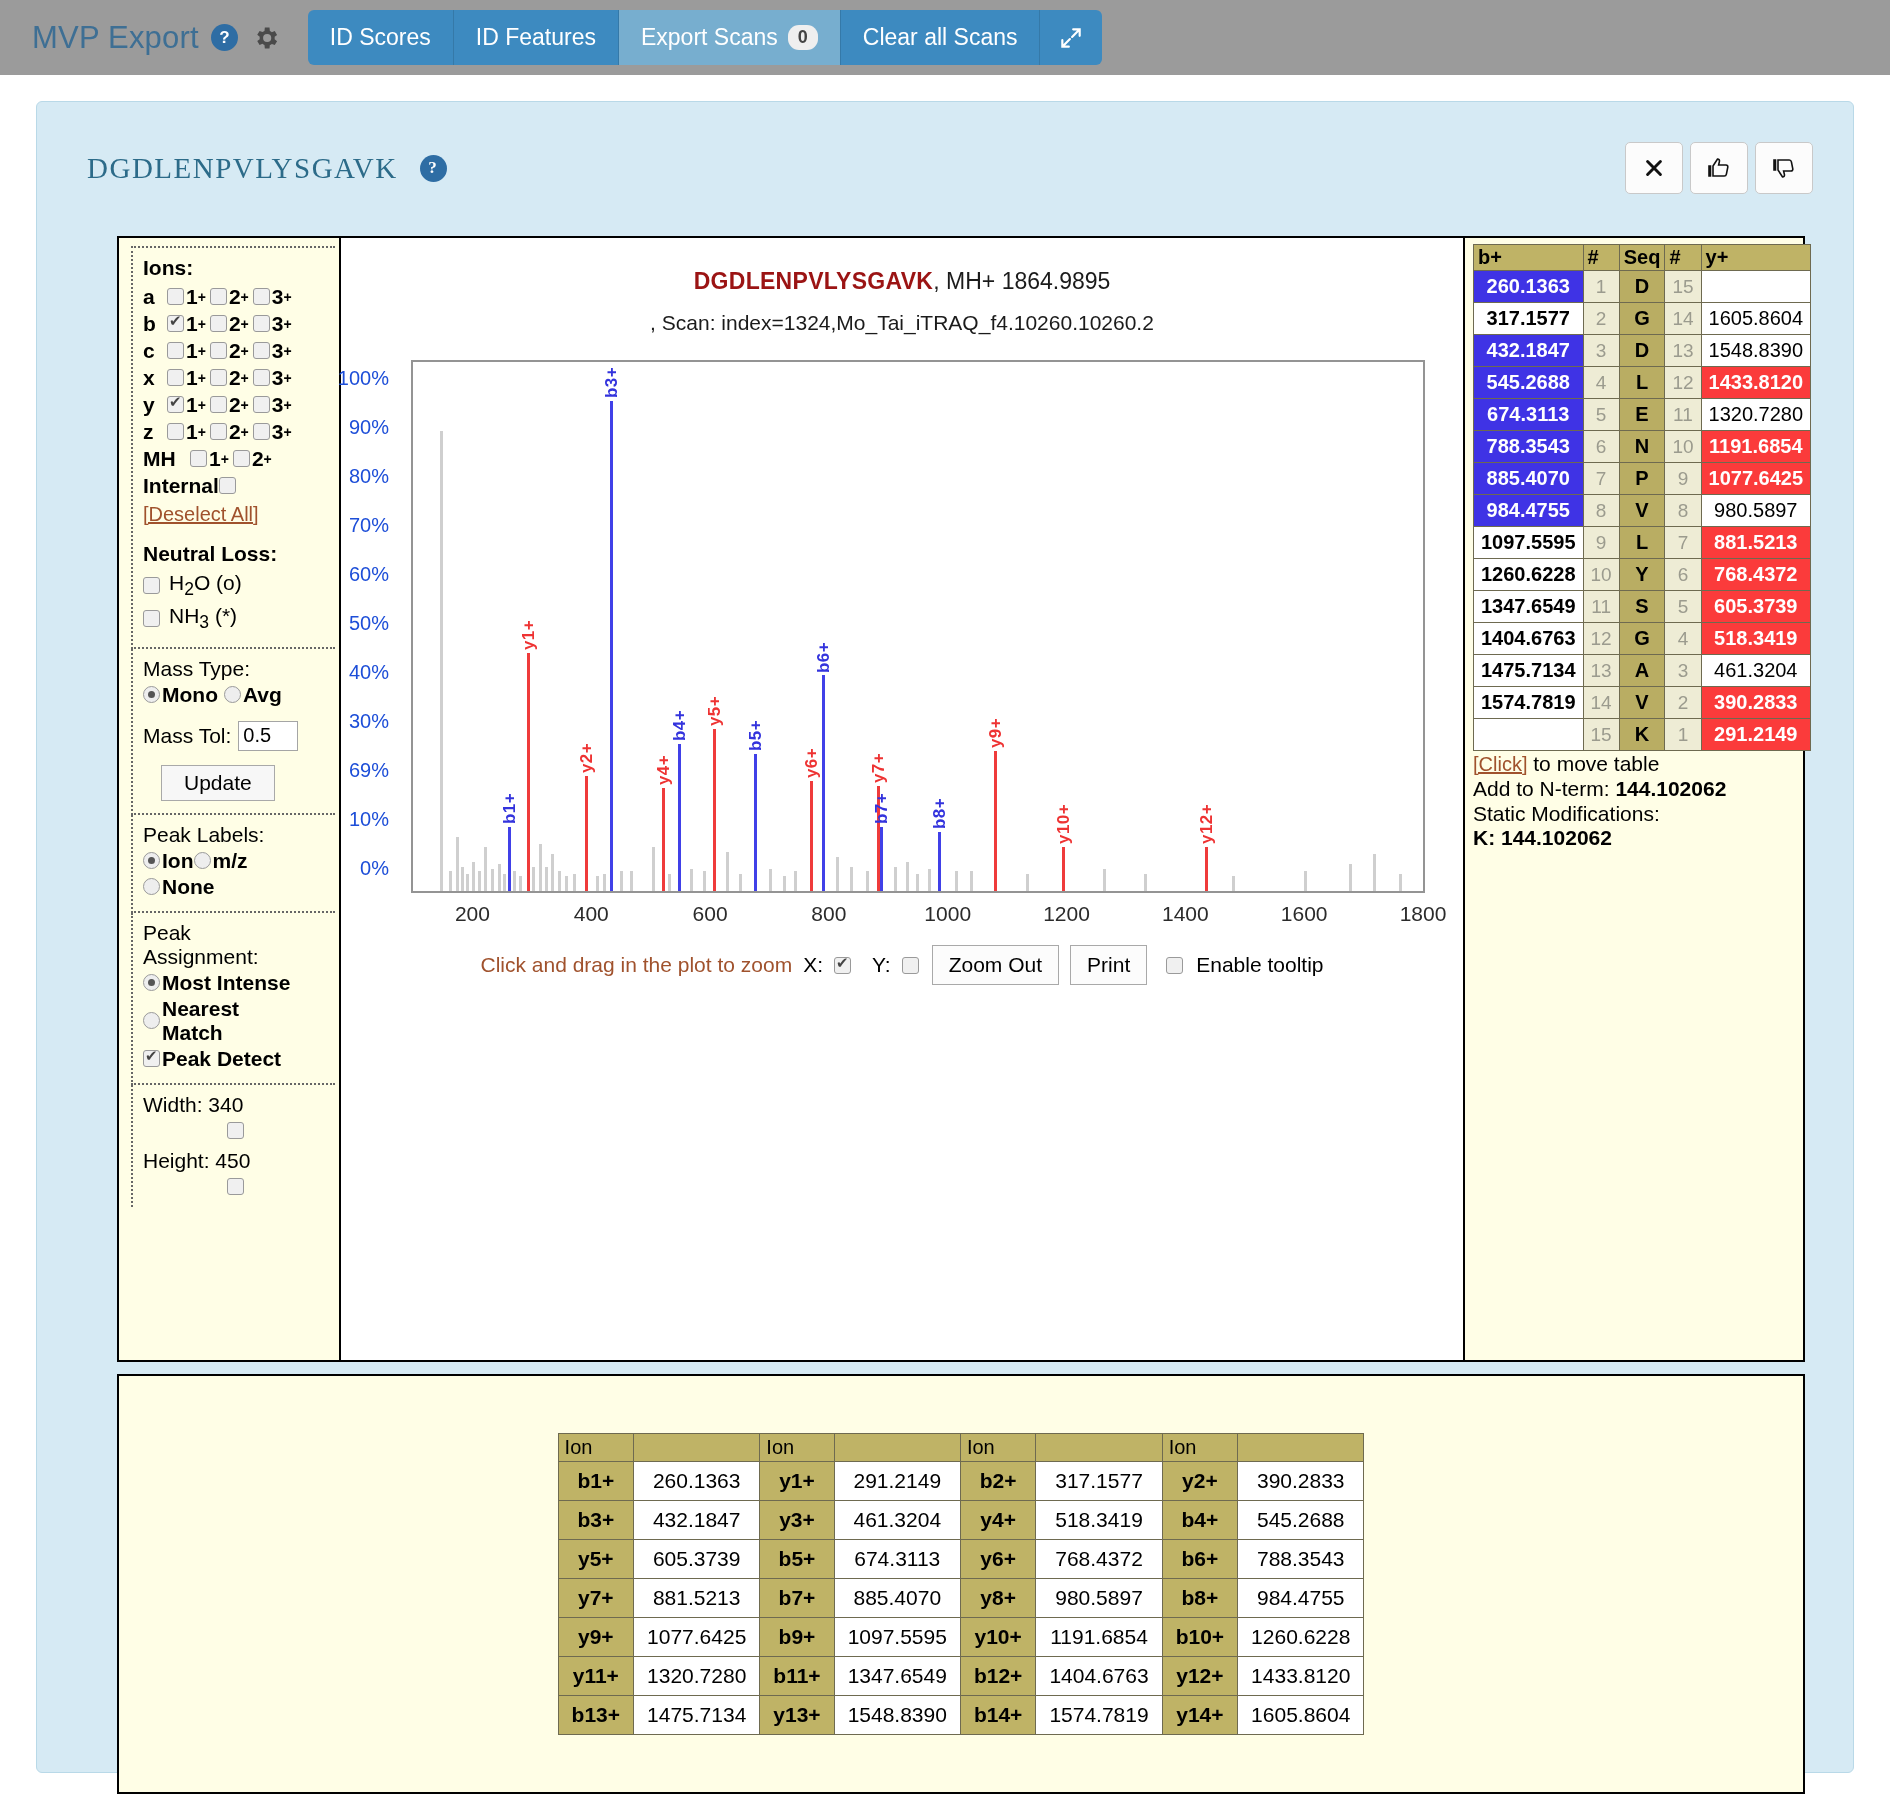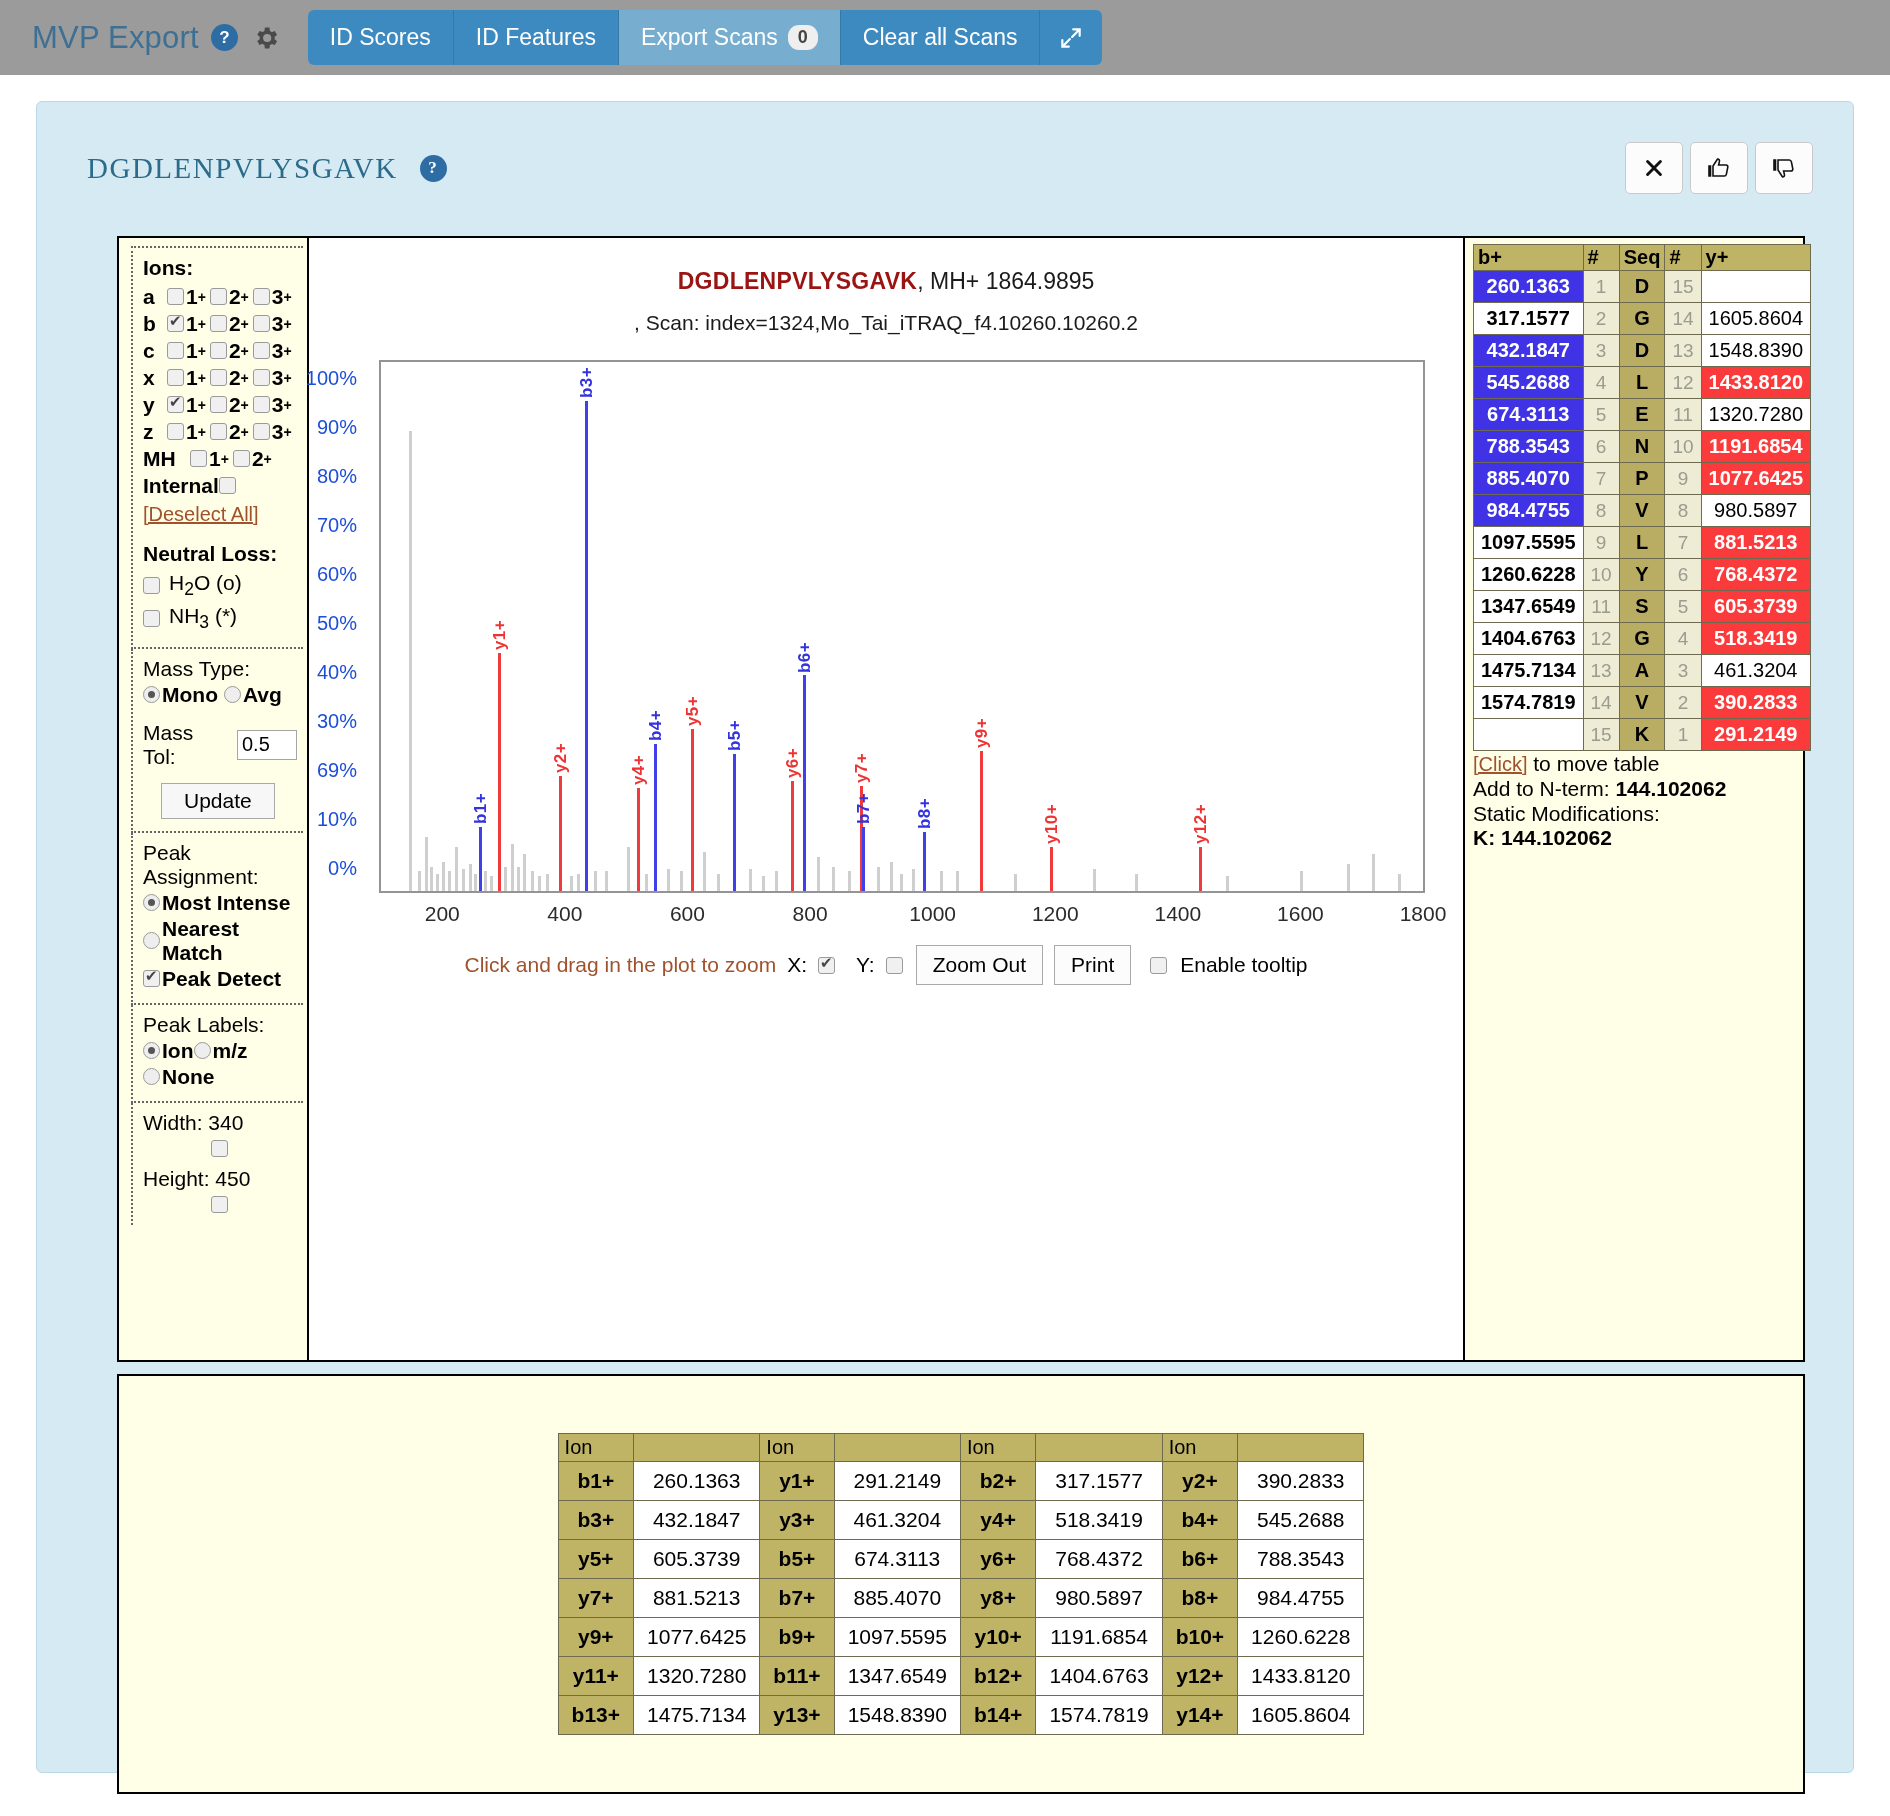--- a/index.html
+++ b/index.html
@@ -72,21 +72,21 @@
     font-size: 25px; cursor: pointer; color: #222;
   }
 
   
   .viewer {
     margin: 42px 42px 0 80px;
     border: 2px solid #000; background: #fffee6;
     width: 1688px; height: 1126px;
     display: flex; position: relative;
   }
-  .ctrl-col { width: 190px; border-right: 2px solid #000; padding: 8px 4px 0 10px; }
+  .ctrl-col { width: 222px; border-right: 2px solid #000; padding: 8px 4px 0 10px; }
   .ctrl-sec {
     border: 2px dotted #666; border-width: 0 0 2px 2px;
     padding: 6px 6px 10px 10px; margin-left: 2px;
   }
   .ctrl-sec.first { border-top: 2px dotted #666; }
   .ctrl-sec.last  { border-bottom: none; min-height: 100px; }
   .hdr { font-weight: bold; font-size: 21px; margin: 2px 0 4px; line-height: 1.18; }
   .ion-row { font-weight: bold; font-size: 21px; display: flex; align-items: center; gap: 0; margin: 3px 0; }
   .ion-row .lbl { width: 24px; display: inline-block; }
   .ion-row .lbl.wide { width: 47px; }
@@ -310,46 +310,46 @@
             <span>Avg</span>
         </div>
         <div class="plain" style="display:flex;align-items:center;gap:7px;margin-top:14px">
           <span>Mass Tol:</span>
           <input class="small-in" value="0.5" style="">
         </div>
         <button class="upd-btn">Update</button>
       </div>
 
       <div class="ctrl-sec">
-        <div class="plain">Peak<br>Assignment:</div>
-        <div class="opt-row">
-          <input type="radio" name="pa" class="rd" checked="" style="">
-            <span>Most Intense</span>
-        </div>
-        <div class="opt-row" style="flex-wrap:wrap">
-          <input type="radio" name="pa" class="rd" style="">
-            <span>Nearest<br>Match</span>
-        </div>
-        <div class="opt-row">
-          <input type="checkbox" class="cb" checked="" style="">
-            <span>Peak Detect</span>
-        </div>
-      </div>
-
-      <div class="ctrl-sec">
         <div class="plain">Peak Labels:</div>
         <div class="opt-row">
           <input type="radio" name="pl" class="rd" checked="" style="">
             <span>Ion</span>
           <input type="radio" name="pl" class="rd" style="">
             <span>m/z</span>
         </div>
         <div class="opt-row">
           <input type="radio" name="pl" class="rd" style="">
             <span>None</span>
+        </div>
+      </div>
+
+      <div class="ctrl-sec">
+        <div class="plain">Peak<br>Assignment:</div>
+        <div class="opt-row">
+          <input type="radio" name="pa" class="rd" checked="" style="">
+            <span>Most Intense</span>
+        </div>
+        <div class="opt-row" style="flex-wrap:wrap">
+          <input type="radio" name="pa" class="rd" style="">
+            <span>Nearest<br>Match</span>
+        </div>
+        <div class="opt-row">
+          <input type="checkbox" class="cb" checked="" style="">
+            <span>Peak Detect</span>
         </div>
       </div>
 
       <div class="ctrl-sec last">
         <div class="plain">Width: 340</div>
         <div style="text-align:center"><input type="checkbox" class="cb" style=""></div>
         <div class="plain" style="margin-top:8px">Height: 450</div>
         <div style="text-align:center"><input type="checkbox" class="cb" style=""></div>
       </div>
     </div>

